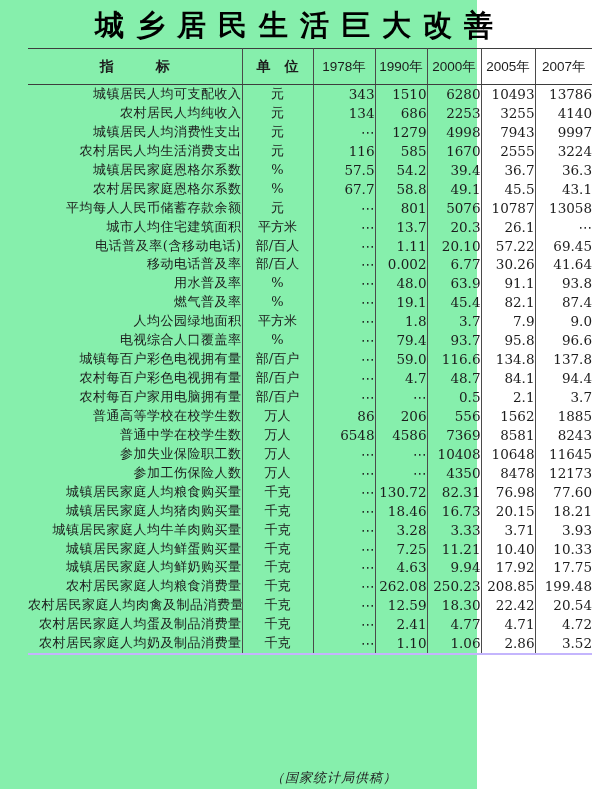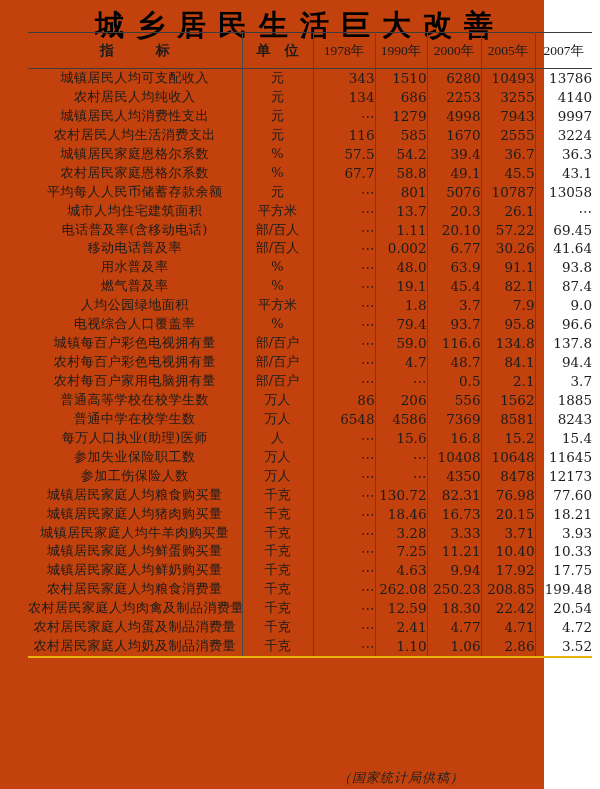--- a/index.html
+++ b/index.html
@@ -10,47 +10,47 @@
   body {
     width: 600px;
     height: 789px;
     font-family: "DejaVu Serif", "Liberation Serif", serif;
     color: #1c1c1c;
     position: relative;
     overflow: hidden;
   }
   .page {
     position: relative;
-    width: 544px;
+    width: 477px;
     height: 789px;
-    background: #c2410c;
+    background: #86efac;
   }
   .page-title {
     position: absolute;
     top: 6px;
     left: 0;
     width: 600px;
     text-align: center;
     font-family: "DejaVu Sans", "Liberation Sans", sans-serif;
     font-weight: bold;
     font-size: 29px;
     letter-spacing: 12px;
     margin: 0;
     color: #000000;
     white-space: nowrap;
   }
   table.stats {
     position: absolute;
     left: 28px;
-    top: 32px;
+    top: 48px;
     width: 564px;
     border-collapse: collapse;
     table-layout: fixed;
     border-top: 1px solid #3d3d3d;
-    border-bottom: 2px solid #eab308;
+    border-bottom: 2px solid #c4b5fd;
   }
   table.stats th,
   table.stats td {
     padding: 0;
     margin: 0;
     white-space: nowrap;
     overflow: hidden;
   }
   table.stats th:not(:last-child),
   table.stats td:not(:last-child) {
@@ -62,30 +62,30 @@
     font-weight: normal;
     font-size: 14px;
     text-align: center;
     vertical-align: middle;
   }
   th.th-ind, th.th-unit {
     font-family: "DejaVu Serif", "Liberation Serif", serif;
     font-weight: bold;
   }
   th.th-year {
-    font-family: Liberation Serif, serif;
+    font-family: Liberation Sans, sans-serif;
     font-size: 13.5px;
   }
   tbody td {
     height: 18.94px;
     line-height: 18.94px;
     font-size: 13px;
   }
   td.c-ind {
-    text-align: center;
+    text-align: right;
     padding-left: 10px;
     letter-spacing: 0.5px;
   }
   td.c-unit {
     text-align: center;
   }
   td.c-val {
     text-align: right;
     padding-right: 7px;
     font-size: 13.5px;
@@ -295,29 +295,20 @@
         <tr>
           <td class="c-ind">普通中学在校学生数</td>
           <td class="c-unit">万人</td>
           <td class="c-val">6548</td>
           <td class="c-val">4586</td>
           <td class="c-val">7369</td>
           <td class="c-val">8581</td>
           <td class="c-val">8243</td>
         </tr>
         <tr>
-          <td class="c-ind">每万人口执业(助理)医师</td>
-          <td class="c-unit">人</td>
-          <td class="c-val">⋯</td>
-          <td class="c-val">15.6</td>
-          <td class="c-val">16.8</td>
-          <td class="c-val">15.2</td>
-          <td class="c-val">15.4</td>
-        </tr>
-        <tr>
           <td class="c-ind">参加失业保险职工数</td>
           <td class="c-unit">万人</td>
           <td class="c-val">⋯</td>
           <td class="c-val">⋯</td>
           <td class="c-val">10408</td>
           <td class="c-val">10648</td>
           <td class="c-val">11645</td>
         </tr>
         <tr>
           <td class="c-ind">参加工伤保险人数</td>

